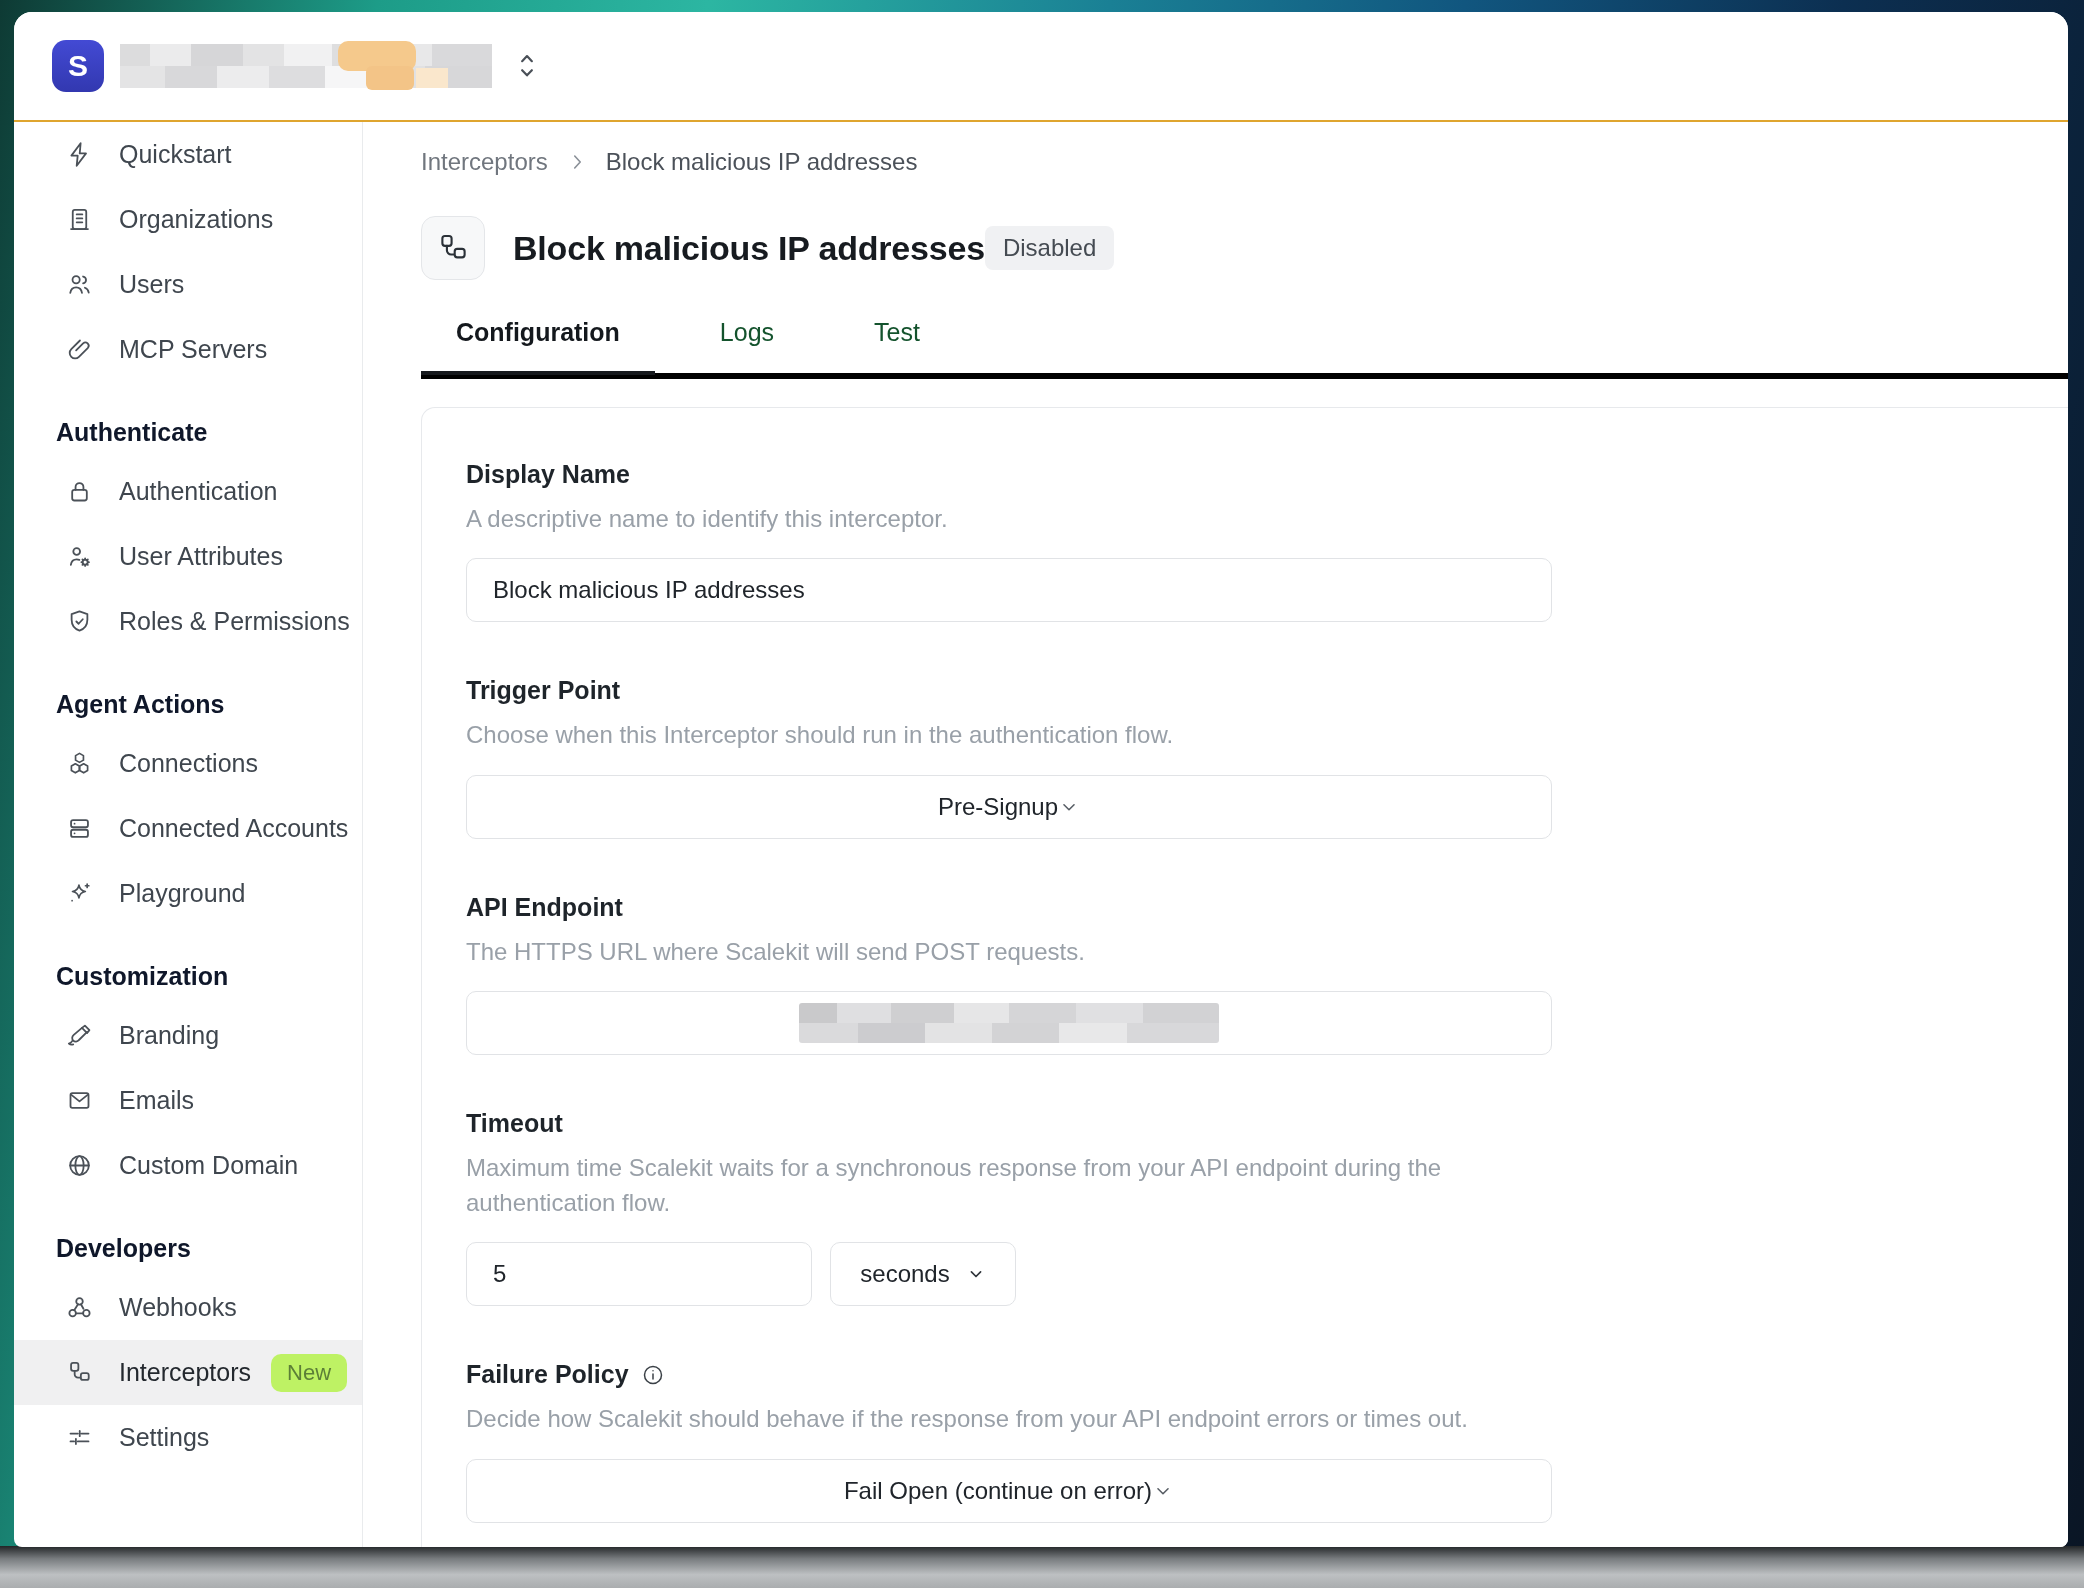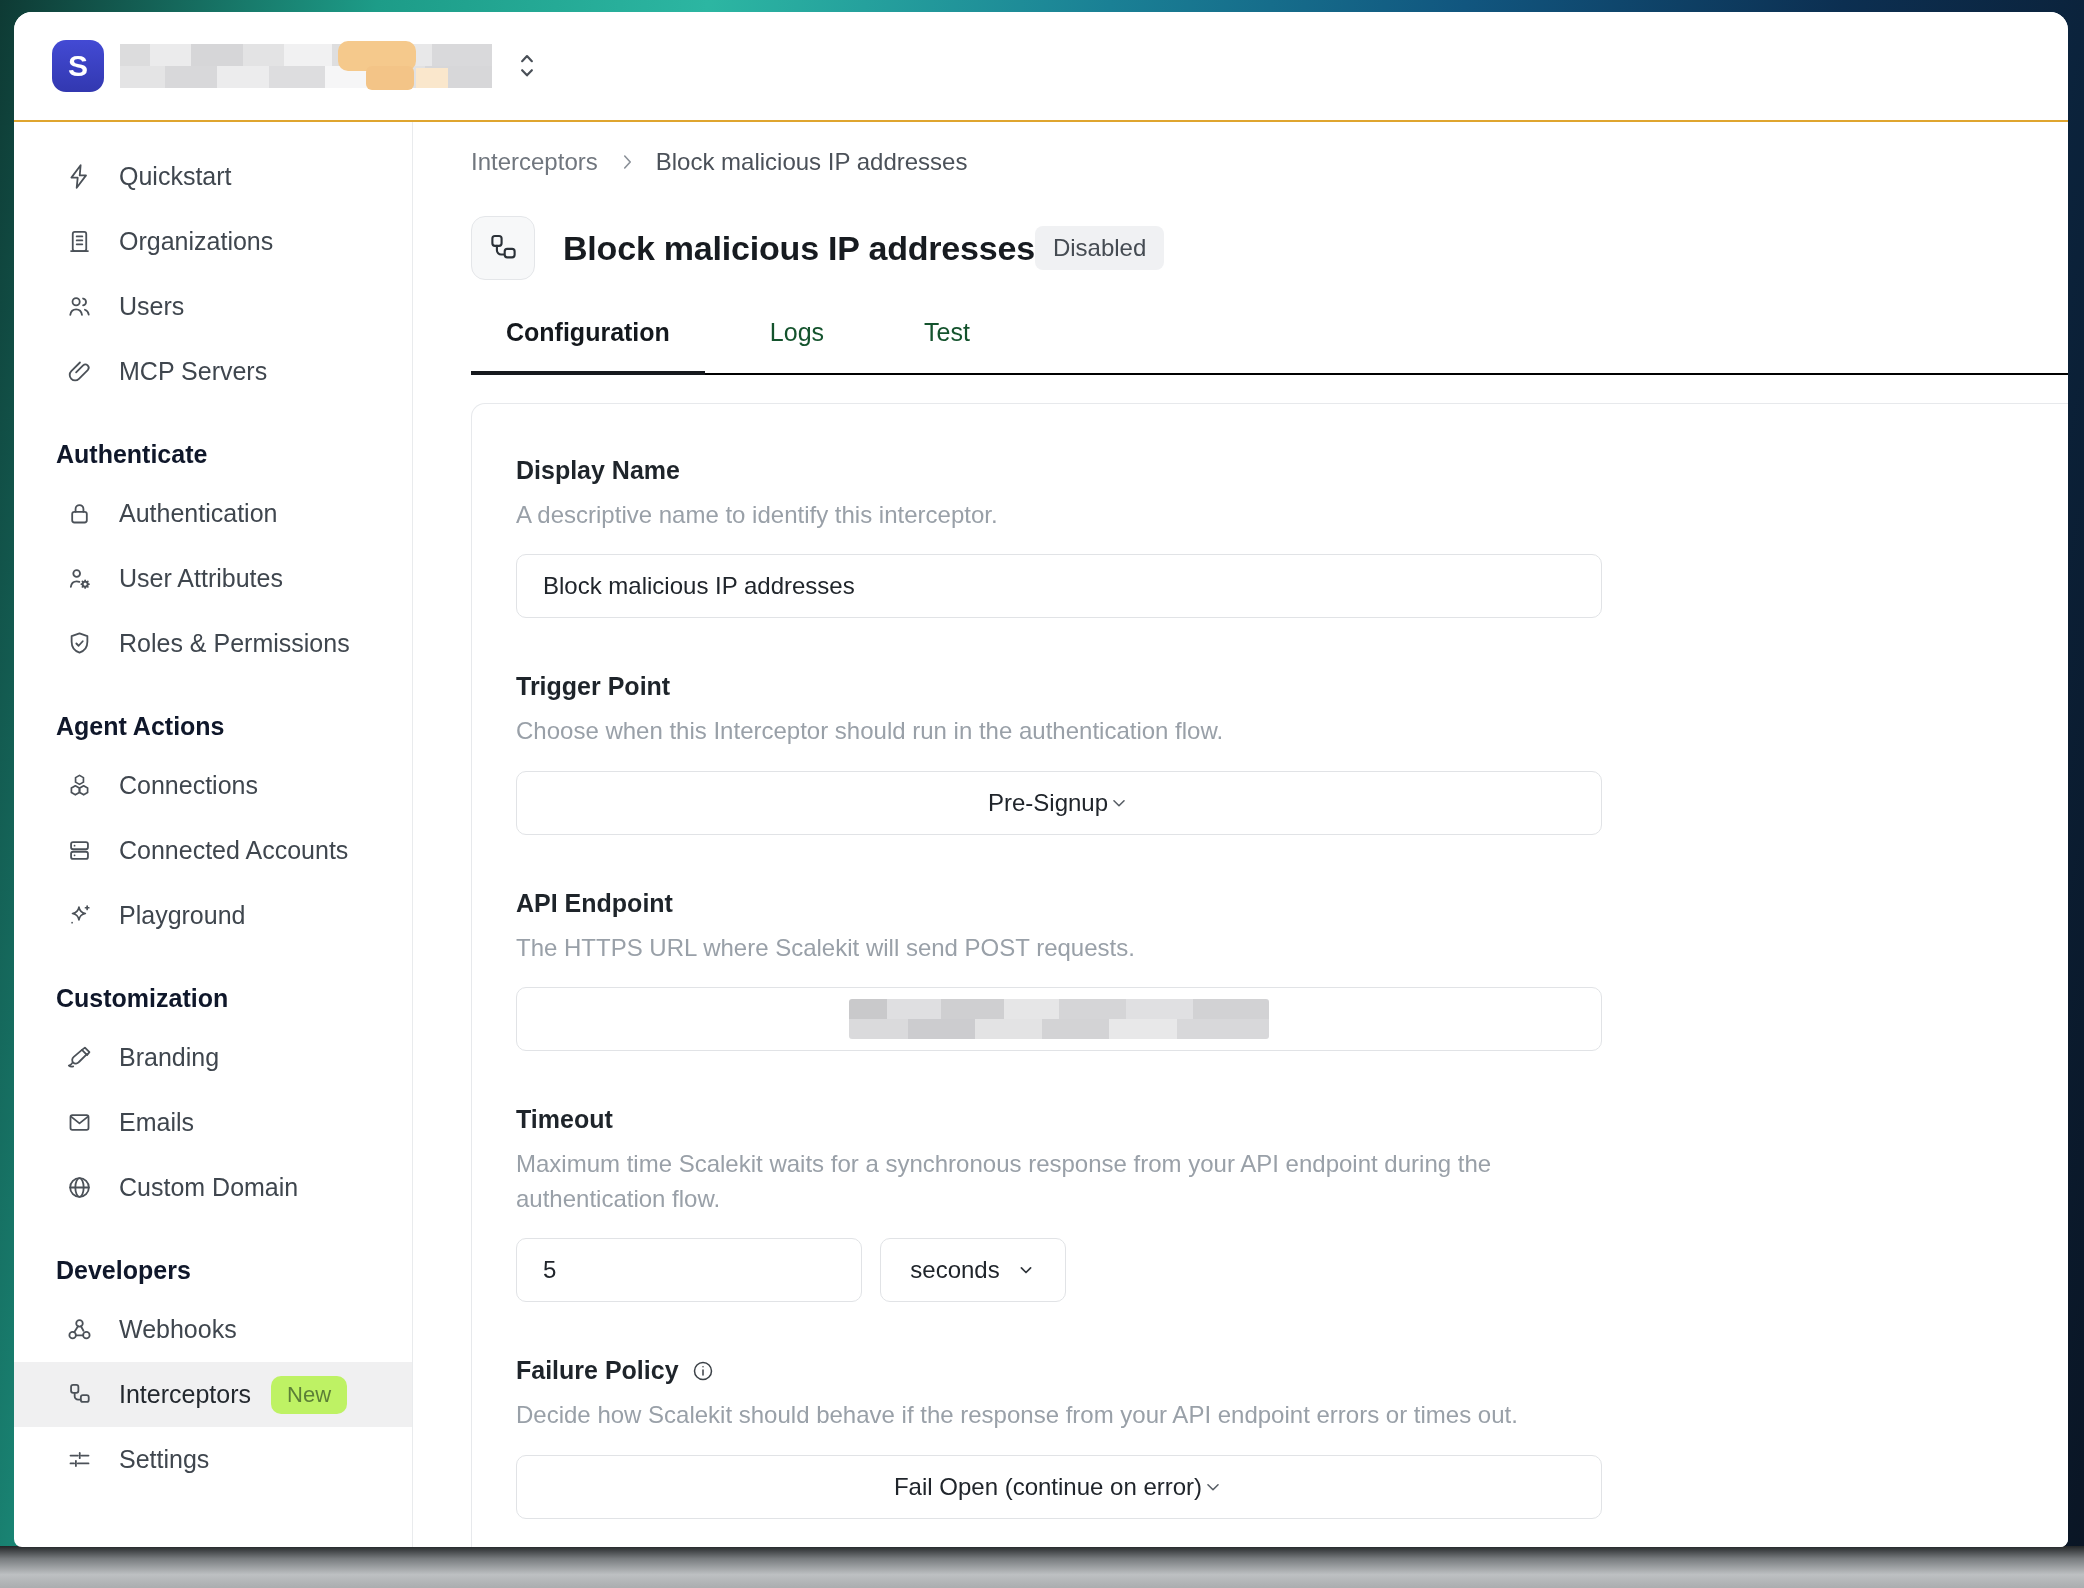--- a/index.html
+++ b/index.html
@@ -25,40 +25,40 @@
   .redacted-row { height:22px;
     background:linear-gradient(90deg,#dcdcdd 0 8%,#ebebec 8% 19%,#d6d6d8 19% 33%,#e3e3e4 33% 44%,#f1f1f2 44% 57%,#dededf 57% 71%,#e8e8e9 71% 84%,#d9d9db 84% 100%); }
   .redacted-row.r2 { background:linear-gradient(90deg,#e4e4e5 0 12%,#d8d8da 12% 26%,#ececed 26% 40%,#dddddf 40% 55%,#f6f6f7 55% 67%,#e1e1e2 67% 82%,#d7d7d9 82% 100%); }
   .redact-orange-a { position:absolute; left:218px; top:-3px; width:78px; height:30px; background:#F5C98C; border-radius:10px; }
   .redact-orange-b { position:absolute; left:246px; top:22px; width:48px; height:24px; background:#F3C487; border-radius:6px; }
   .redact-peach     { position:absolute; left:296px; top:24px; width:32px; height:20px; background:#FAE7CC; }
   .switcher { margin-left:20px; color:#4a5058; display:flex; }
 
   
   .body-row { flex:1; display:flex; min-height:0; }
-  .sidebar { width:399px; flex:none; border-right:1px solid #E9EBED; padding-top:22px; overflow:hidden; }
+  .sidebar { width:349px; flex:none; border-right:1px solid #E9EBED; overflow:hidden; }
   .nav-item { height:65px; display:flex; align-items:center; padding-left:52px; font-size:25px; color:#3F464E; cursor:pointer; }
   .nav-item .nicon { width:27px; height:27px; flex:none; margin-right:26px; color:#4b5158; display:flex; }
   .nav-item.active { background:#F0F0F1; color:#23282E; font-weight:500; }
   .nav-section { padding:36px 0 12px 42px; font-weight:700; font-size:25px; color:#0f172a; }
   .badge-new { margin-left:20px; background:#bef264; color:#5C7F37; font-size:22px; padding:6px 16px; border-radius:10px; }
   svg { display:block; }
 
   .main { flex:1; min-width:0; padding-left:58px; overflow:hidden; }
   .breadcrumb { margin-top:26px; display:flex; align-items:center; gap:18px; font-size:24px; color:#70767e; }
   .breadcrumb .crumb-current { color:#4b5159; }
   .breadcrumb .sep { color:#8b9199; display:flex; }
 
   .title-row { margin-top:40px; display:flex; align-items:center; }
   .title-iconbox { width:64px; height:64px; border:1px solid #E4E6E9; background:#F7F8F9;
     border-radius:14px; display:flex; align-items:center; justify-content:center; color:#2b3138; }
   .page-title { margin-left:28px; font-size:34px; font-weight:700; color:#171B20; letter-spacing:-.2px; }
   .status-badge { background:#F0F1F3; color:#454B52; font-size:24px; padding:8px 18px; border-radius:8px; }
 
-  .tabs { margin-top:38px; display:flex; border-bottom:2px solid #000000; }
+  .tabs { margin-top:38px; display:flex; border-bottom:6px solid #000000; }
   .tab { padding:0 35px 24px; font-size:25px; color:#14532d; margin-right:30px;
     border-bottom:4px solid transparent; margin-bottom:-2px; cursor:pointer; }
   .tab.active { color:#14181d; font-weight:700; border-bottom-color:#16191d; }
 
   .card { margin-top:28px; margin-right:-24px; border:1px solid #E7E9EC;
     border-radius:14px 0 0 0; border-right:none; padding:52px 0 64px 44px; min-height:1200px; background:#fff; }
   .field { margin-top:54px; }
   .field:first-child { margin-top:0; }
   .field-label { font-size:25px; font-weight:600; color:#1E242A; display:flex; align-items:center; gap:12px; }
   .info-icon { color:#3b4147; display:flex; }

